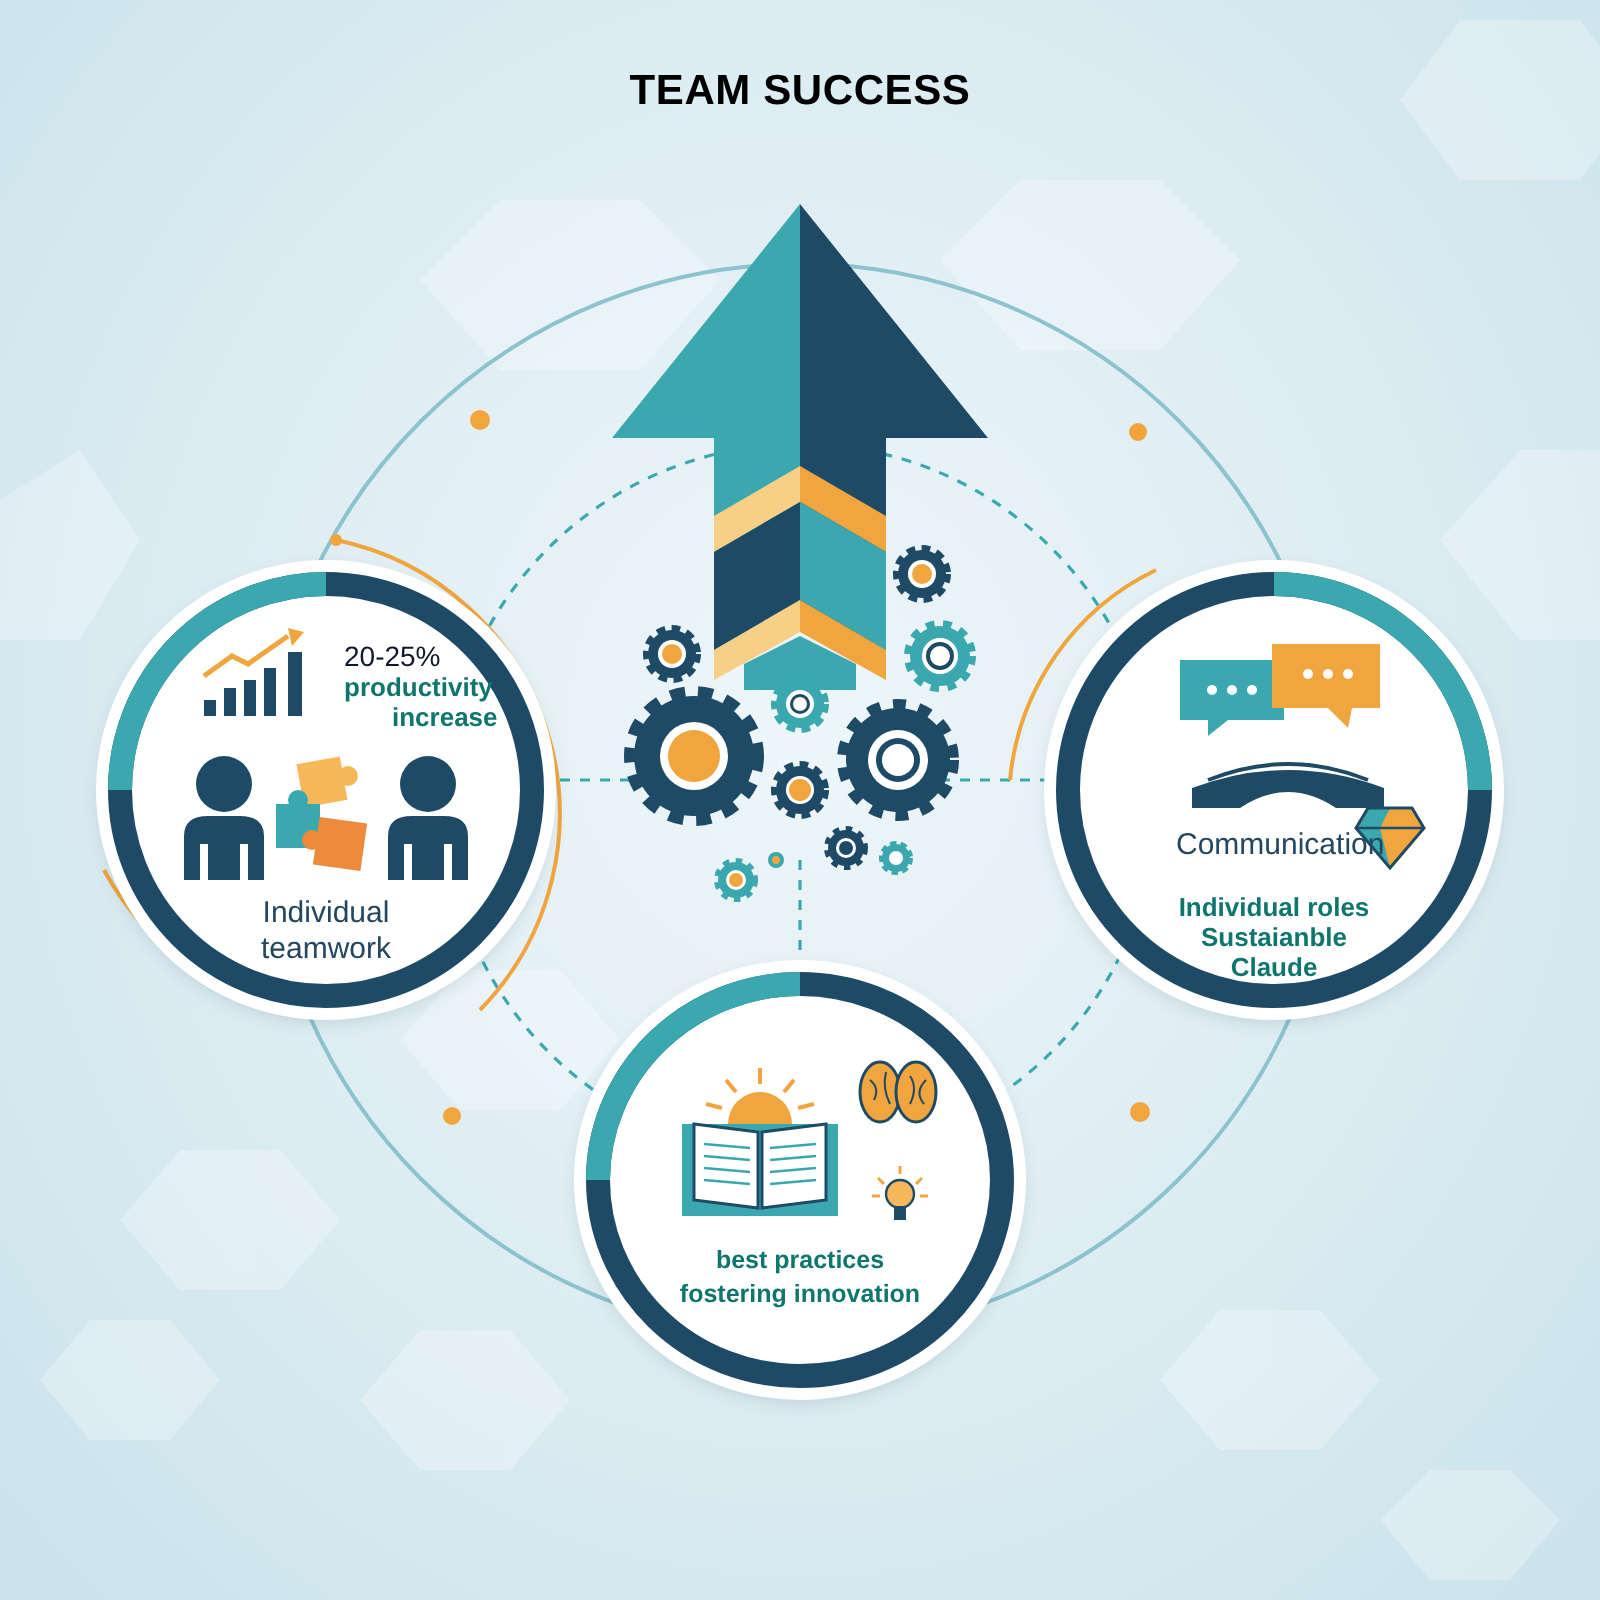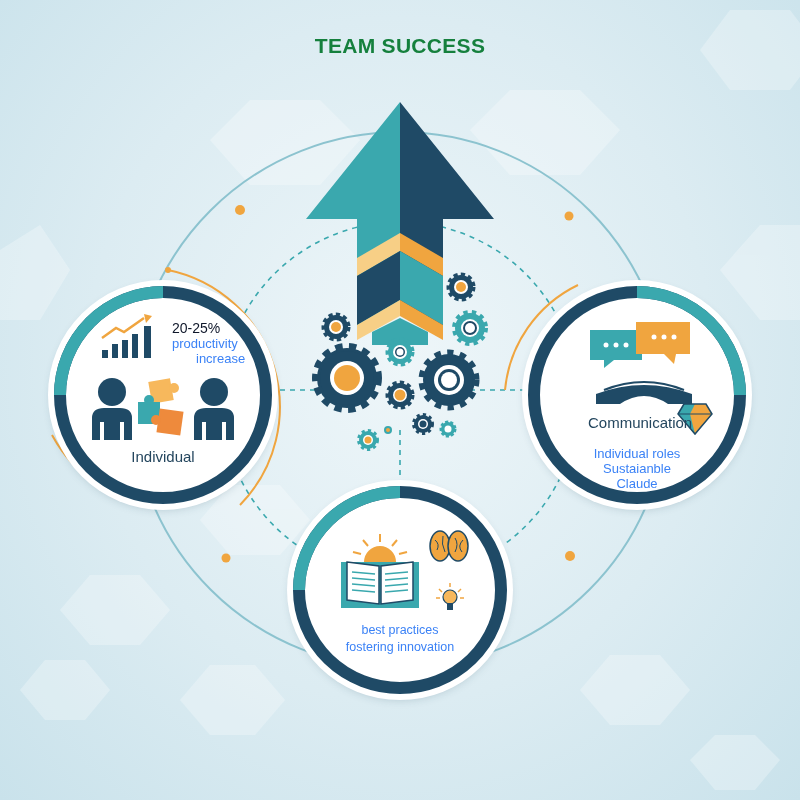--- a/index.html
+++ b/index.html
@@ -3,30 +3,30 @@
 <meta charset="utf-8">
 <style>
   html, body { margin:0; padding:0; }
   body {
     width:800px; height:800px; position:relative; overflow:hidden;
     background: radial-gradient(ellipse at 50% 45%, #eef6f9 0%, #dcecf2 55%, #c9e2eb 100%);
     font-family: "Liberation Sans", sans-serif;
   }
   .title {
     position:absolute; top:34px; left:0; width:800px; text-align:center;
-    font-weight:bold; font-size:21px; color:#15803d; letter-spacing:0.3px;
+    font-weight:bold; font-size:21px; color:#000000; letter-spacing:0.3px;
   }
   svg.layer { position:absolute; left:0; top:0; }
   .node {
     position:absolute; border-radius:50%; background:#ffffff;
     box-shadow: 0 0 0 4px #ffffff, 0 3px 10px rgba(30,70,90,0.25);
   }
   .node-text { position:absolute; text-align:center; color:#24465e; }
   .t-big { font-size:15px; }
-  .t-small { font-size:12.5px; line-height:15px; color:#3b82f6; }
+  .t-small { font-size:12.5px; line-height:15px; color:#0f766e;font-weight:bold; }
 </style>
 </head>
 <body>
 
 <svg class="layer" width="800" height="800">
   <g fill="#ffffff" opacity="0.28">
     <polygon points="700,50 730,10 790,10 820,50 790,90 730,90"></polygon>
     <polygon points="0,250 40,225 70,270 40,320 0,320"></polygon>
     <polygon points="210,140 250,100 320,100 360,140 320,185 250,185"></polygon>
     <polygon points="470,130 510,90 580,90 620,130 580,175 510,175"></polygon>
@@ -169,20 +169,21 @@
       <rect x="68" y="6" width="22" height="22" fill="#f7b85c" transform="rotate(-10 79 17)"></rect>
       <circle cx="92" cy="14" r="5" fill="#f7b85c"></circle>
       <rect x="56" y="28" width="22" height="22" fill="#3aa8ae"></rect>
       <circle cx="67" cy="26" r="5" fill="#3aa8ae"></circle>
       <rect x="76" y="36" width="24" height="24" fill="#ee8a3c" transform="rotate(8 88 48)"></rect>
       <circle cx="74" cy="46" r="5" fill="#ee8a3c"></circle>
     </g>
   </svg>
   <div class="node-text t-big" style="left:0; width:222px; top:164px; line-height:18px;">
     <div>Individual</div>
+    <div>teamwork</div>
   </div>
 </div>
 
 <div class="node" style="left:526px; top:284px; width:222px; height:222px;">
   <svg width="222" height="222" style="position:absolute;left:0;top:0">
     <circle cx="111" cy="111" r="103" fill="none" stroke="#1f4a66" stroke-width="12"></circle>
     <path d="M111 8 A103 103 0 0 1 214 111" fill="none" stroke="#3aa8ae" stroke-width="12"></path>
   </svg>
   <svg width="110" height="50" style="position:absolute;left:62px;top:38px">
     <rect x="2" y="8" width="52" height="30" fill="#3aa8ae"></rect>

